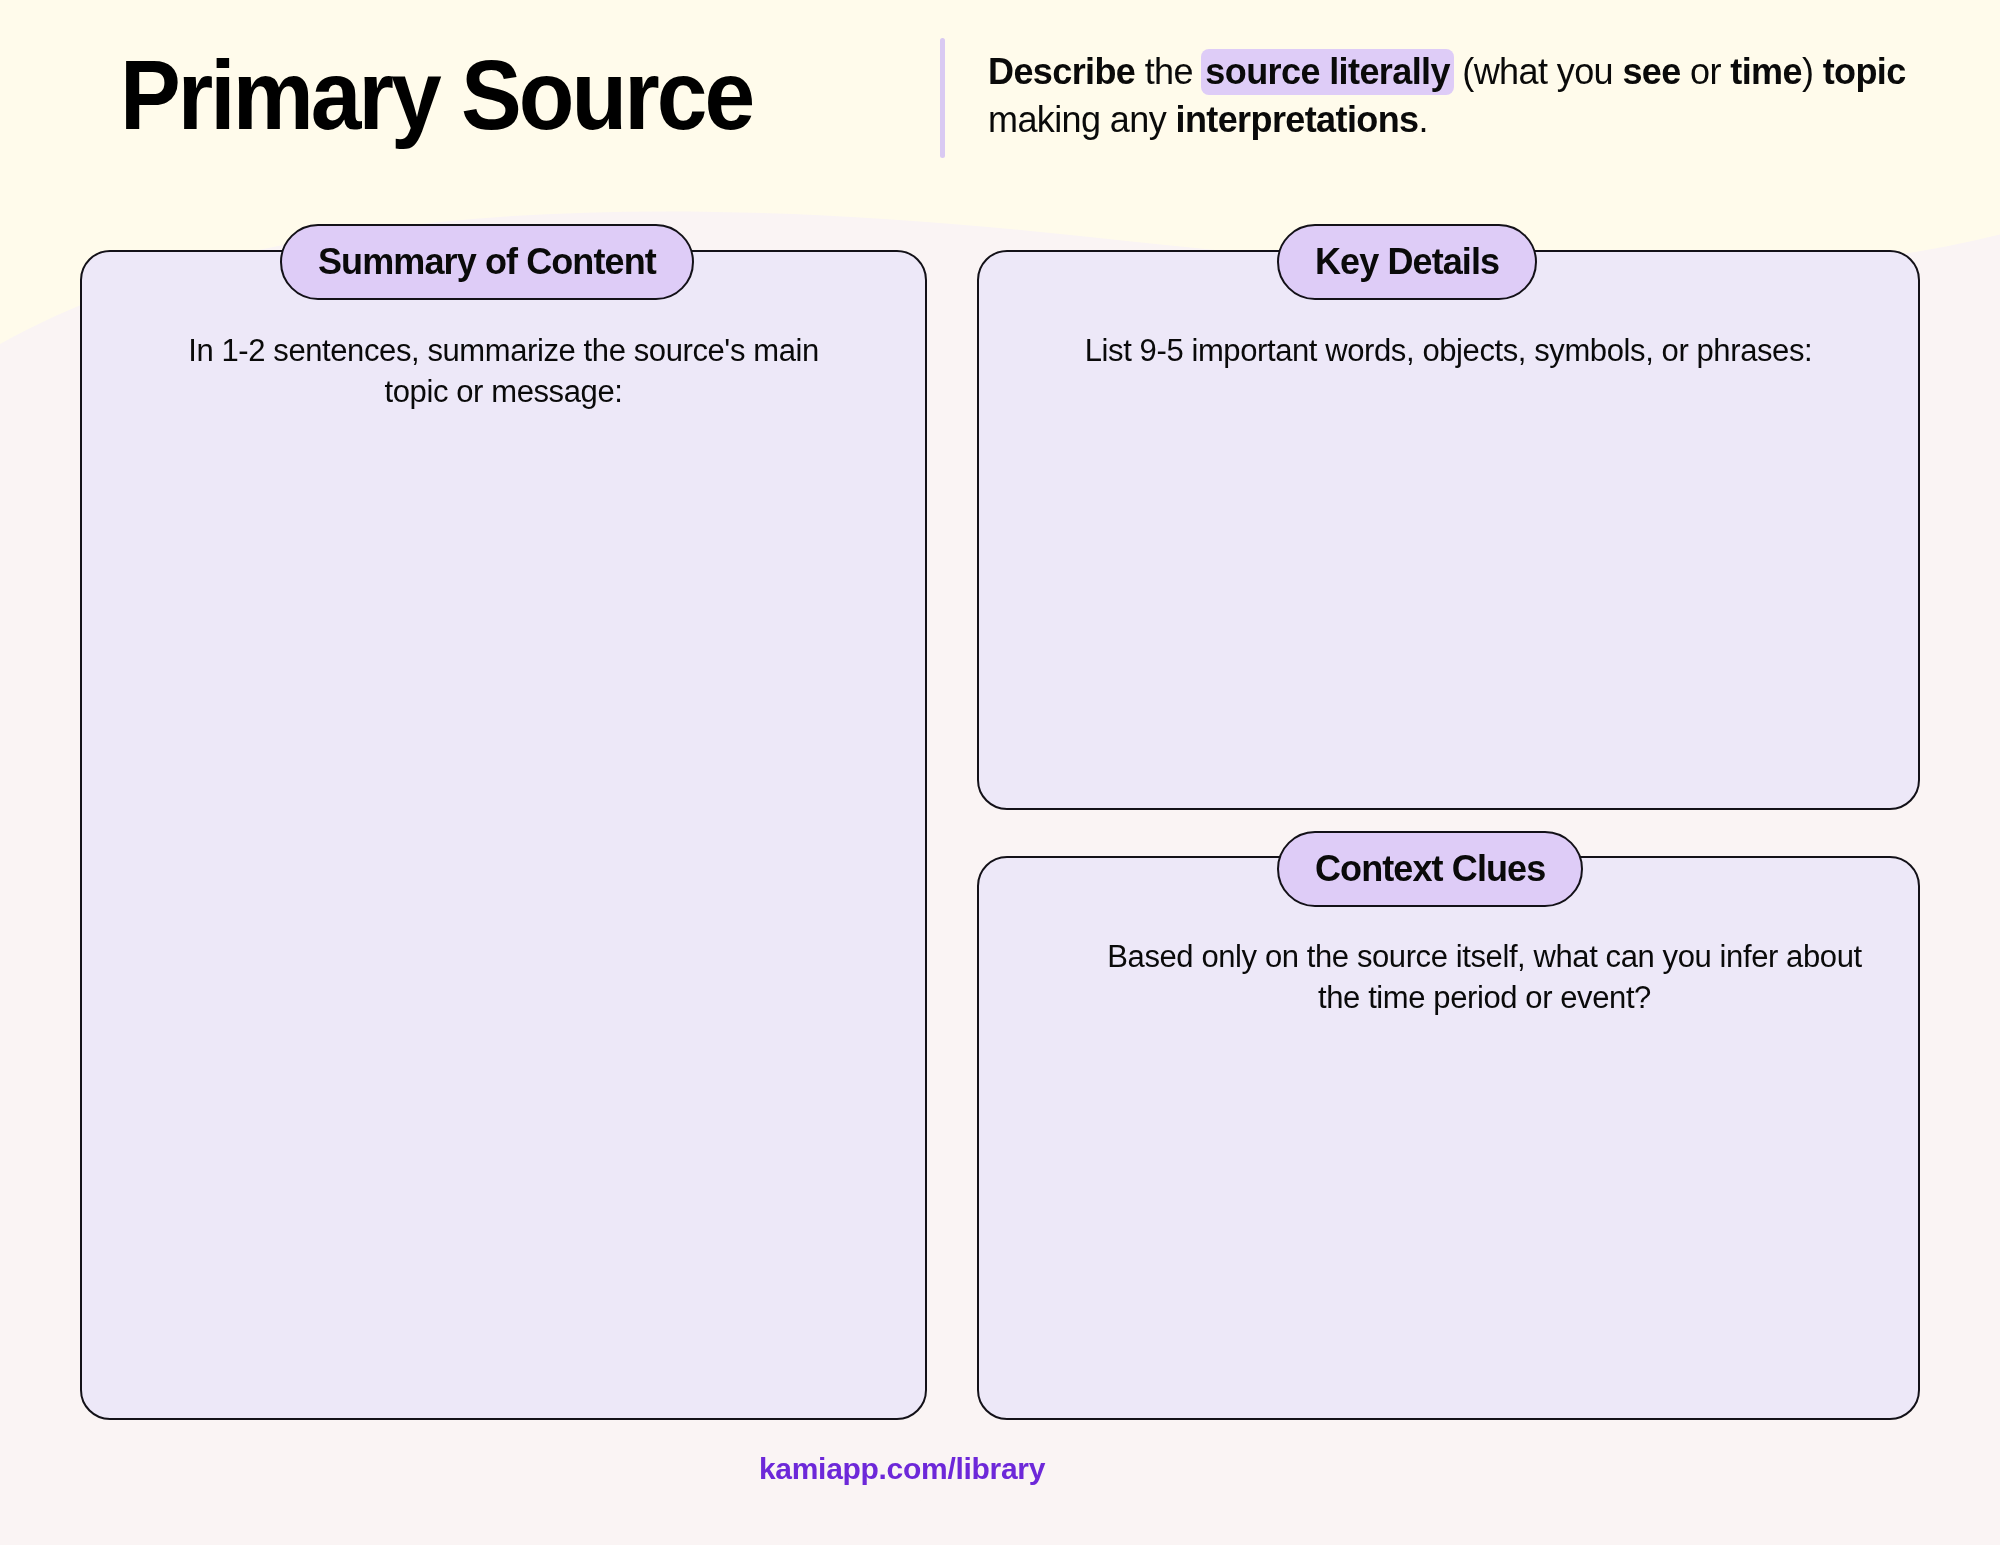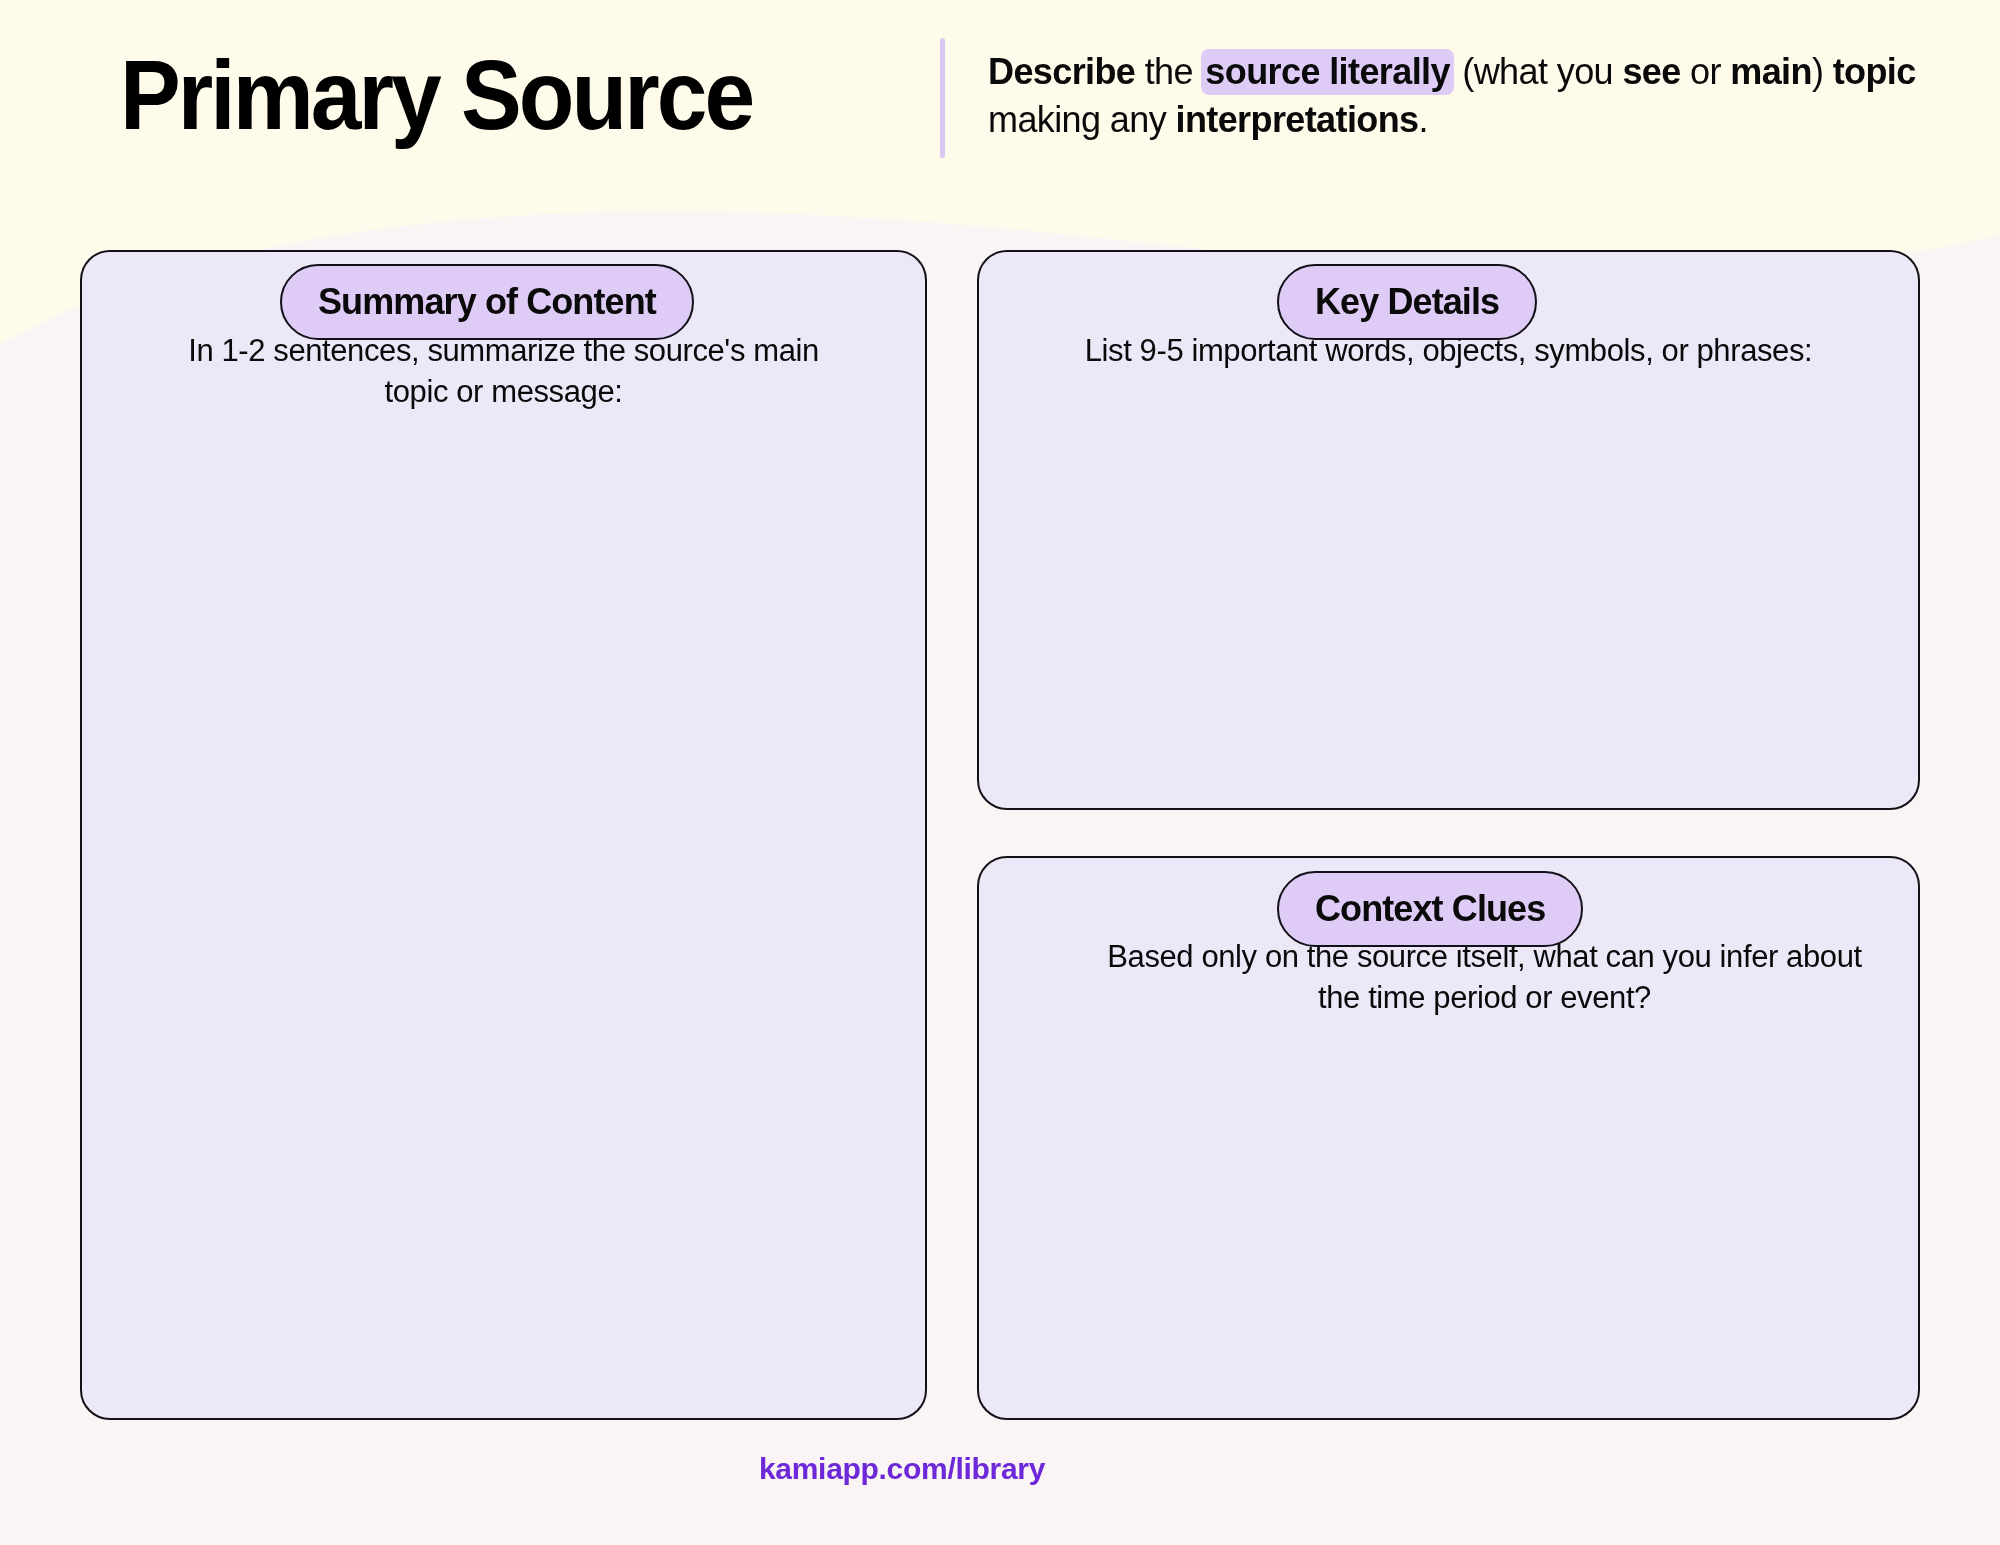--- a/index.html
+++ b/index.html
@@ -124,21 +124,20 @@
     display: flex;
     align-items: center;
     justify-content: center;
     padding: 0 36px;
     font-size: 36px;
     font-weight: 800;
     letter-spacing: -0.9px;
     white-space: nowrap;
     color: #0A0A0A;
     z-index: 4;
-    margin-top: 40px;
   }
 
   #pill-summary { left: 280px;  top: 224px; }
   #pill-key     { left: 1277px; top: 224px; }
   #pill-context { left: 1277px; top: 831px; text-align: right; }
 
   
   #footer {
     position: absolute;
     left: 16px;
@@ -158,21 +157,21 @@
 <svg id="bg-layer" viewBox="0 0 2000 1545" xmlns="http://www.w3.org/2000/svg" aria-hidden="true">
   <path d="M -120 1545 L -120 430 C 120 210 560 180 1080 236 C 1520 284 1860 300 2120 196 L 2120 1545 Z" fill="#FAF4F4"></path>
   <path d="M 2120 1060 C 1700 1080 1280 1240 1030 1430 C 900 1528 820 1545 760 1545 L 2120 1545 Z" fill="#FAF4F4"></path>
 </svg>
 
 <div id="header">
   <h1 id="page-title">Primary Source</h1>
 
   <div id="header-divider"></div>
 
-  <p id="header-subtitle"><b>Describe</b><span> the </span><span class="hl">source literally</span><span> (what you </span><b>see</b><span> or </span><b>main</b><span>) </span><b>topic</b><span> making any </span><b>interpretations</b><span>.</span></p>
+  <p id="header-subtitle"><b>Describe</b><span> the </span><span class="hl">source literally</span><span> (what you </span><b>see</b><span> or </span><b>time</b><span>) </span><b>topic</b><span> making any </span><b>interpretations</b><span>.</span></p>
 </div>
 
 <div class="card" id="card-summary">
   <p class="card-prompt">In 1-2 sentences, summarize the source's main topic or message:</p>
 </div>
 <div class="pill" id="pill-summary">Summary of Content</div>
 
 <div class="card" id="card-key">
   <p class="card-prompt">List 9-5 important words, objects, symbols, or phrases:</p>
 </div>

